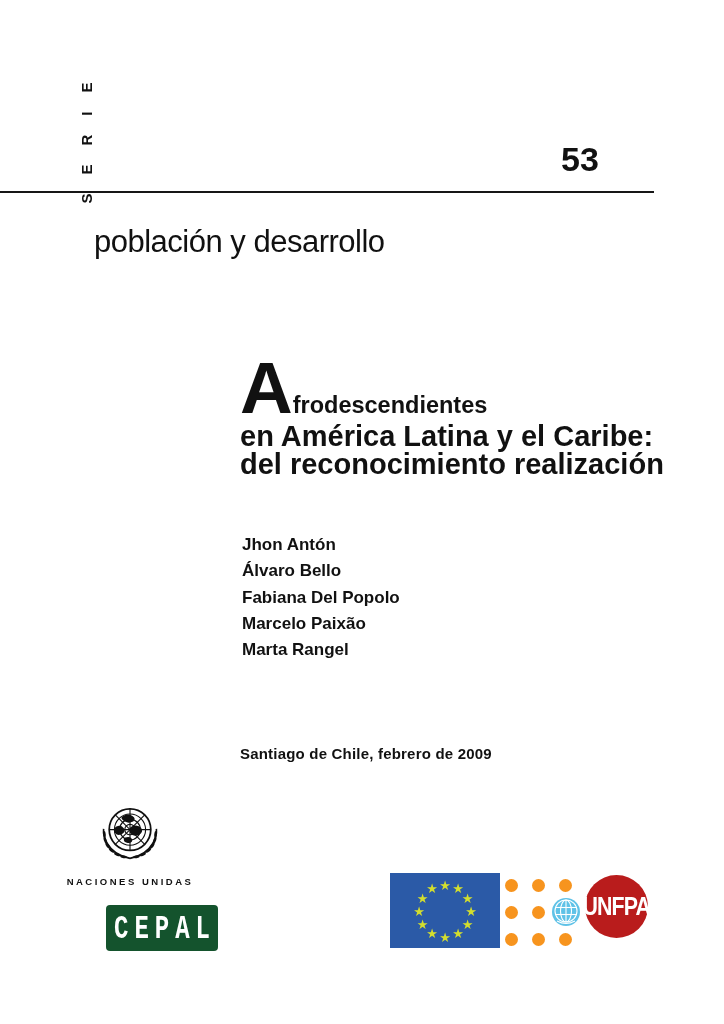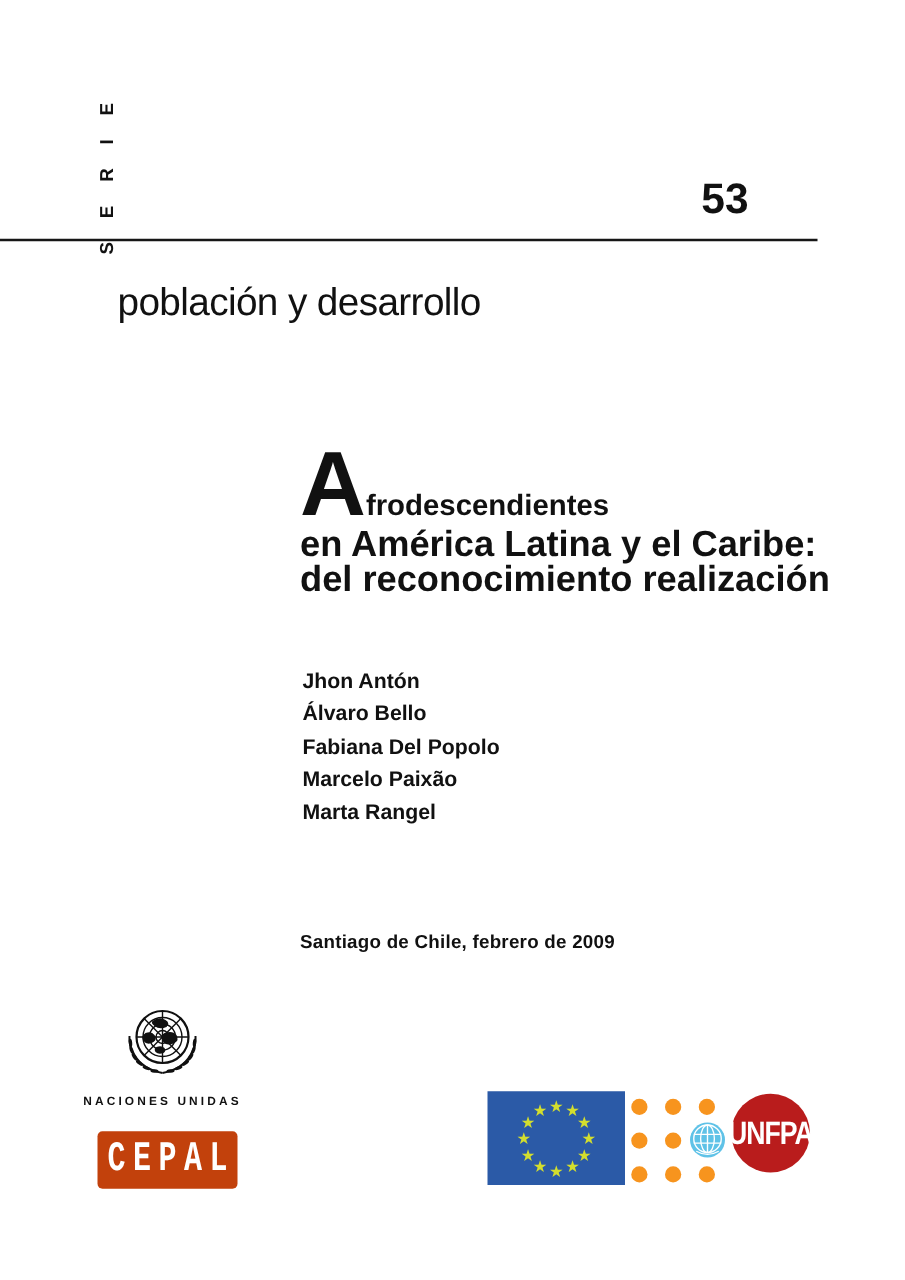--- a/index.html
+++ b/index.html
@@ -126,21 +126,21 @@
       <ellipse cx="81" cy="47" rx="4.2" ry="1.7" transform="rotate(-72 81 47)"></ellipse>
       <ellipse cx="78" cy="54" rx="4.2" ry="1.7" transform="rotate(-55 78 54)"></ellipse>
       <ellipse cx="73" cy="60" rx="4.2" ry="1.7" transform="rotate(-38 73 60)"></ellipse>
       <ellipse cx="66" cy="65" rx="4.2" ry="1.7" transform="rotate(-22 66 65)"></ellipse>
       <ellipse cx="58" cy="68" rx="4.2" ry="1.7" transform="rotate(-8 58 68)"></ellipse>
     </g>
   </svg>
 
   <div class="un-caption">NACIONES UNIDAS</div>
 
-  <div class="cepal-box" style="background: #c2410c; color: rgb(255, 255, 255);">
+  <div class="cepal-box" style="background: #14532d; color: rgb(255, 255, 255); margin-left: 28px;">
     <span class="cepal-text">CEPAL</span>
   </div>
 
   <div class="eu-flag" style="background: rgb(43, 90, 167);">
       <span class="eu-star" style="left: 55px; top: 11.5px; color: rgb(211, 222, 46);">★</span>
       <span class="eu-star" style="left: 68px; top: 14.9833px; color: rgb(211, 222, 46);">★</span>
       <span class="eu-star" style="left: 77.5167px; top: 24.5px; color: rgb(211, 222, 46);">★</span>
       <span class="eu-star" style="left: 81px; top: 37.5px; color: rgb(211, 222, 46);">★</span>
       <span class="eu-star" style="left: 77.5167px; top: 50.5px; color: rgb(211, 222, 46);">★</span>
       <span class="eu-star" style="left: 68px; top: 60.0167px; color: rgb(211, 222, 46);">★</span>

